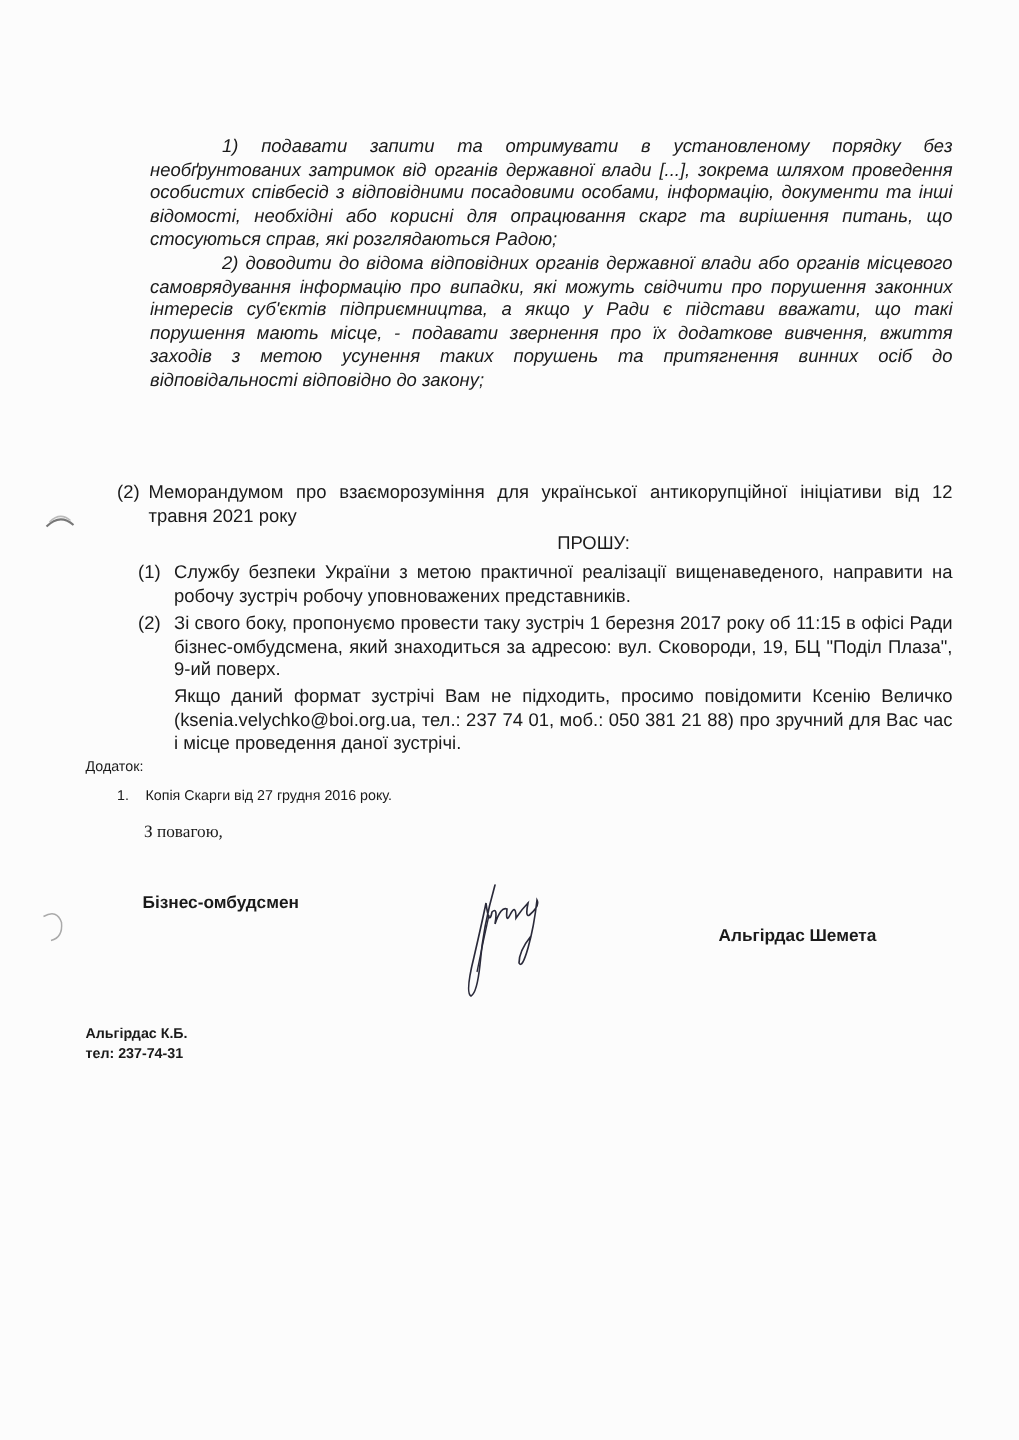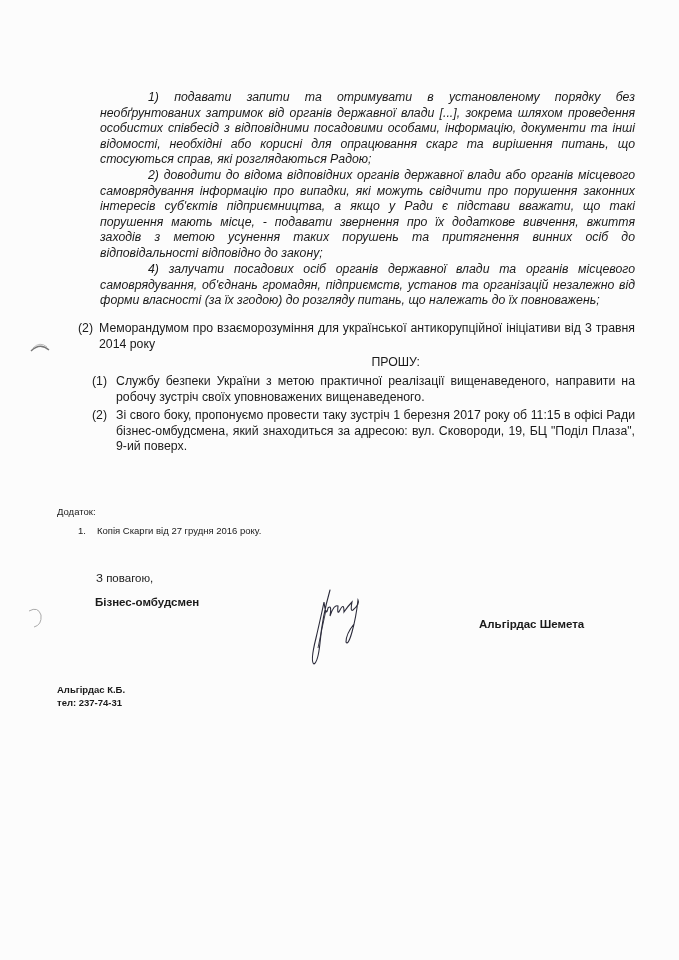--- a/index.html
+++ b/index.html
@@ -19,54 +19,54 @@
   .bold { font-weight:bold; }
   .mark { position:absolute; }
 </style>
 </head>
 <body>
 
 <div class="page">
 
   <div class="abs ital p-ind" style="left:100px; top:90px; width:535px;">1) подавати запити та отримувати в установленому порядку без необґрунтованих затримок від органів державної влади [...], зокрема шляхом проведення особистих співбесід з відповідними посадовими особами, інформацію, документи та інші відомості, необхідні або корисні для опрацювання скарг та вирішення питань, що стосуються справ, які розглядаються Радою;</div>
   <div class="abs ital p-ind" style="left:100px; top:168px; width:535px;">2) доводити до відома відповідних органів державної влади або органів місцевого самоврядування інформацію про випадки, які можуть свідчити про порушення законних інтересів суб'єктів підприємництва, а якщо у Ради є підстави вважати, що такі порушення мають місце, - подавати звернення про їх додаткове вивчення, вжиття заходів з метою усунення таких порушень та притягнення винних осіб до відповідальності відповідно до закону;</div>
-  <div class="abs ital p-ind" style="left:100px; top:262px; width:535px;">4) залучати посадових осіб органів державної влади та органів місцевого самоврядування, об'єднань громадян, підприємств, установ та організацій незалежно від форми власності (за їх згодою) до розгляду питань, що належать до їх повноважень;</div>
 
   <div class="num-item reg" style="left:78px; top:321px; width:557px;">
     <span class="n">(2)</span>
-    <span class="t">Меморандумом про взаєморозуміння для української антикорупційної ініціативи від 3 травня 2014 року</span>
+    <span class="t">Меморандумом про взаєморозуміння для української антикорупційної ініціативи від 12 травня 2021 року</span>
   </div>
 
   <svg class="mark" style="left:28px; top:340px;" width="24" height="14">
     <path d="M3 11 Q12 2 21 10" stroke="#777" stroke-width="1.4" fill="none"></path>
     <path d="M5 8 Q12 1 19 7" stroke="#bbb" stroke-width="1" fill="none"></path>
   </svg>
   <svg class="mark" style="left:24px; top:605px;" width="22" height="26">
     <path d="M5 6 Q14 1 17 10 Q18 20 10 22" stroke="#aaa" stroke-width="1" fill="none"></path>
   </svg>
 
   <div class="abs reg center" style="left:300px; top:355px; width:120px;">ПРОШУ:</div>
 
   <div class="num-item reg" style="left:92px; top:374px; width:543px;">
     <span class="n" style="width:24px">(1)</span>
-    <span class="t">Службу безпеки України з метою практичної реалізації вищенаведеного, направити на робочу зустріч своїх уповноважених вищенаведеного.</span>
+    <span class="t">Службу безпеки України з метою практичної реалізації вищенаведеного, направити на робочу зустріч робочу уповноважених представників.</span>
   </div>
   <div class="num-item reg" style="left:92px; top:408px; width:543px;">
     <span class="n" style="width:24px">(2)</span>
     <span class="t">Зі свого боку, пропонуємо провести таку зустріч 1 березня 2017 року об 11:15 в офісі Ради бізнес-омбудсмена, який знаходиться за адресою: вул. Сковороди, 19, БЦ "Поділ Плаза", 9-ий поверх.</span>
   </div>
 
+  <div class="abs reg" style="left:116px; top:457px; width:519px; text-align-last:left;">Якщо даний формат зустрічі Вам не підходить, просимо повідомити Ксенію Величко (ksenia.velychko@boi.org.ua, тел.: 237 74 01, моб.: 050 381 21 88) про зручний для Вас час і місце проведення даної зустрічі.</div>
 
   <div class="abs small" style="left:57px; top:506px;">Додаток:</div>
   <div class="abs small" style="left:78px; top:525px; display:flex;">
     <span style="width:19px">1.</span>
     <span>Копія Скарги від 27 грудня 2016 року.</span>
   </div>
 
-  <div class="abs mid" style="left:96px; top:572px;">З повагою,</div>
+  <div class="abs mid" style="left:96px; top:549px;font-family:Liberation Serif, serif;">З повагою,</div>
 
   <div class="abs mid bold" style="left:95px; top:596px;">Бізнес-омбудсмен</div>
   <svg class="abs" style="left:300px; top:588px;" width="80" height="80" viewBox="0 0 80 80">
     <path d="M30 2 Q22 30 20 55 Q18 74 14 76 Q10 74 16 50 Q22 24 24 14 Q26 30 28 20 Q32 16 30 28 Q34 16 38 18 Q37 28 40 22 Q44 14 44 24 Q48 18 52 14 Q50 24 53 22 Q60 16 58 12 Q56 30 52 44 Q48 58 46 54 Q46 46 54 36" stroke="#2a2a3a" stroke-width="1.1" fill="none" stroke-linecap="round"></path>
     <path d="M18 60 Q22 40 26 22" stroke="#2a2a3a" stroke-width="0.9" fill="none"></path>
   </svg>
   <div class="abs mid bold" style="left:479px; top:598px;margin-top:20px;">Альгірдас Шемета</div>
 
   <div class="abs small bold" style="left:57px; top:684px;">Альгірдас К.Б.</div>
   <div class="abs small bold" style="left:57px; top:697px;">тел: 237-74-31</div>

